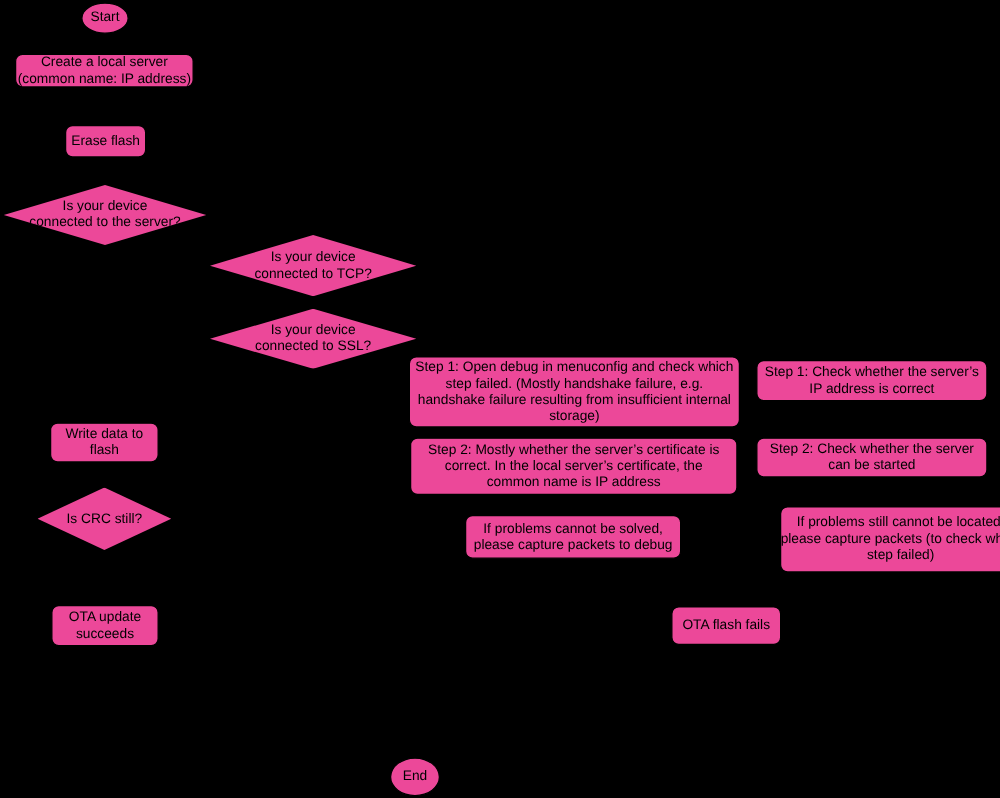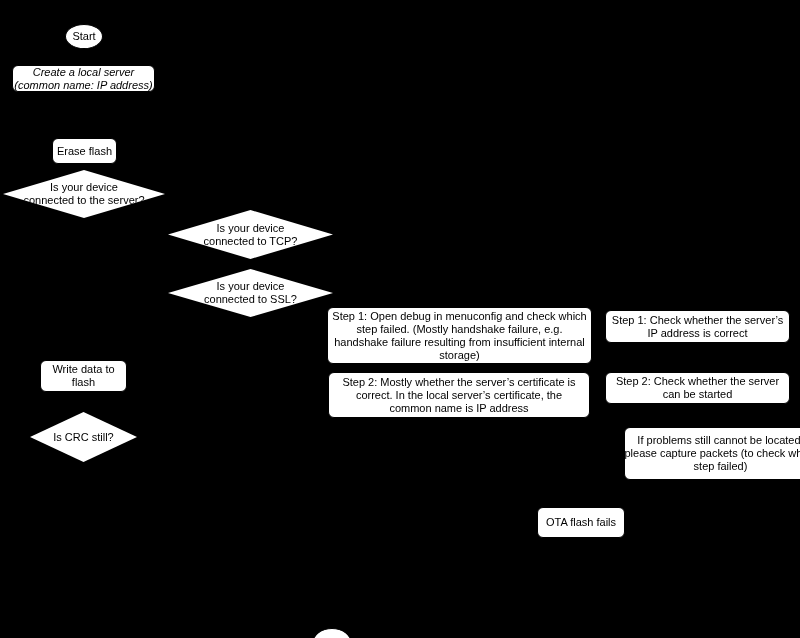--- a/index.html
+++ b/index.html
@@ -8,31 +8,31 @@
     width:800px;height:638px;
     background:#000;
     overflow:hidden;
     font-family:"Liberation Sans", sans-serif;
   }
   .node{
     position:absolute;
     box-sizing:border-box;
     display:flex;align-items:center;justify-content:center;
     text-align:center;
-    background:#ffffff;color:#000;
-    font-size:11px;line-height:13px;margin-top:22px;
+    background:#ec4899;color:#000;
+    font-size:11px;line-height:13px;
   }
   .box{border:1px solid #000;border-radius:6px;}
   .terminator{border:1px solid #000;border-radius:50%;}
   .diamond{clip-path:polygon(50% 0,100% 50%,50% 100%,0 50%);}
   .lbl{white-space:pre;display:block;}
 
   #n-start{left:65px;top:2px;width:38px;height:25px;}
-  #n-create{left:12px;top:43px;width:143px;height:27px;font-style:italic;}
-  #n-erase{left:52px;top:116px;width:65px;height:26px;justify-content:center;}
+  #n-create{left:12px;top:43px;width:143px;height:27px;}
+  #n-erase{left:52px;top:100px;width:65px;height:26px;justify-content:center;}
   #n-d-server{left:3px;top:148px;width:162px;height:48px;}
   #n-d-tcp{left:168px;top:188px;width:165px;height:49px;}
   #n-d-ssl{left:168px;top:247px;width:165px;height:48px;}
   #n-retrieve{left:40px;top:283px;width:87px;height:32px;}
   #n-write{left:40px;top:338px;width:87px;height:32px;}
   #n-d-crc{left:30px;top:390px;width:107px;height:50px;}
   #n-ota-succeeds{left:41px;top:484px;width:86px;height:33px;}
   #n-ssl-step1{left:327px;top:285px;width:265px;height:57px;}
   #n-ssl-step2{left:328px;top:350px;width:262px;height:46px;}
   #n-ssl-capture{left:372px;top:412px;width:173px;height:35px;}
@@ -79,34 +79,42 @@
 
   <div class="node box" id="n-write">
     <span class="lbl">Write data to
 flash</span>
   </div>
 
   <div class="node diamond" id="n-d-crc">
     <span class="lbl">Is CRC still?</span>
   </div>
 
+  <div class="node box" id="n-ota-succeeds">
+    <span class="lbl">OTA update
+succeeds</span>
+  </div>
 
   <div class="node box" id="n-ssl-step1">
     <span class="lbl">Step 1: Open debug in menuconfig and check which
 step failed. (Mostly handshake failure, e.g.
 handshake failure resulting from insufficient internal
 storage)</span>
   </div>
 
   <div class="node box" id="n-ssl-step2">
     <span class="lbl">Step 2: Mostly whether the server’s certificate is
 correct. In the local server’s certificate, the
 common name is IP address</span>
   </div>
 
+  <div class="node box" id="n-ssl-capture">
+    <span class="lbl">If problems cannot be solved,
+please capture packets to debug</span>
+  </div>
 
   <div class="node box" id="n-tcp-step1">
     <span class="lbl">Step 1: Check whether the server’s
 IP address is correct</span>
   </div>
 
   <div class="node box" id="n-tcp-step2">
     <span class="lbl">Step 2: Check whether the server
 can be started</span>
   </div>

